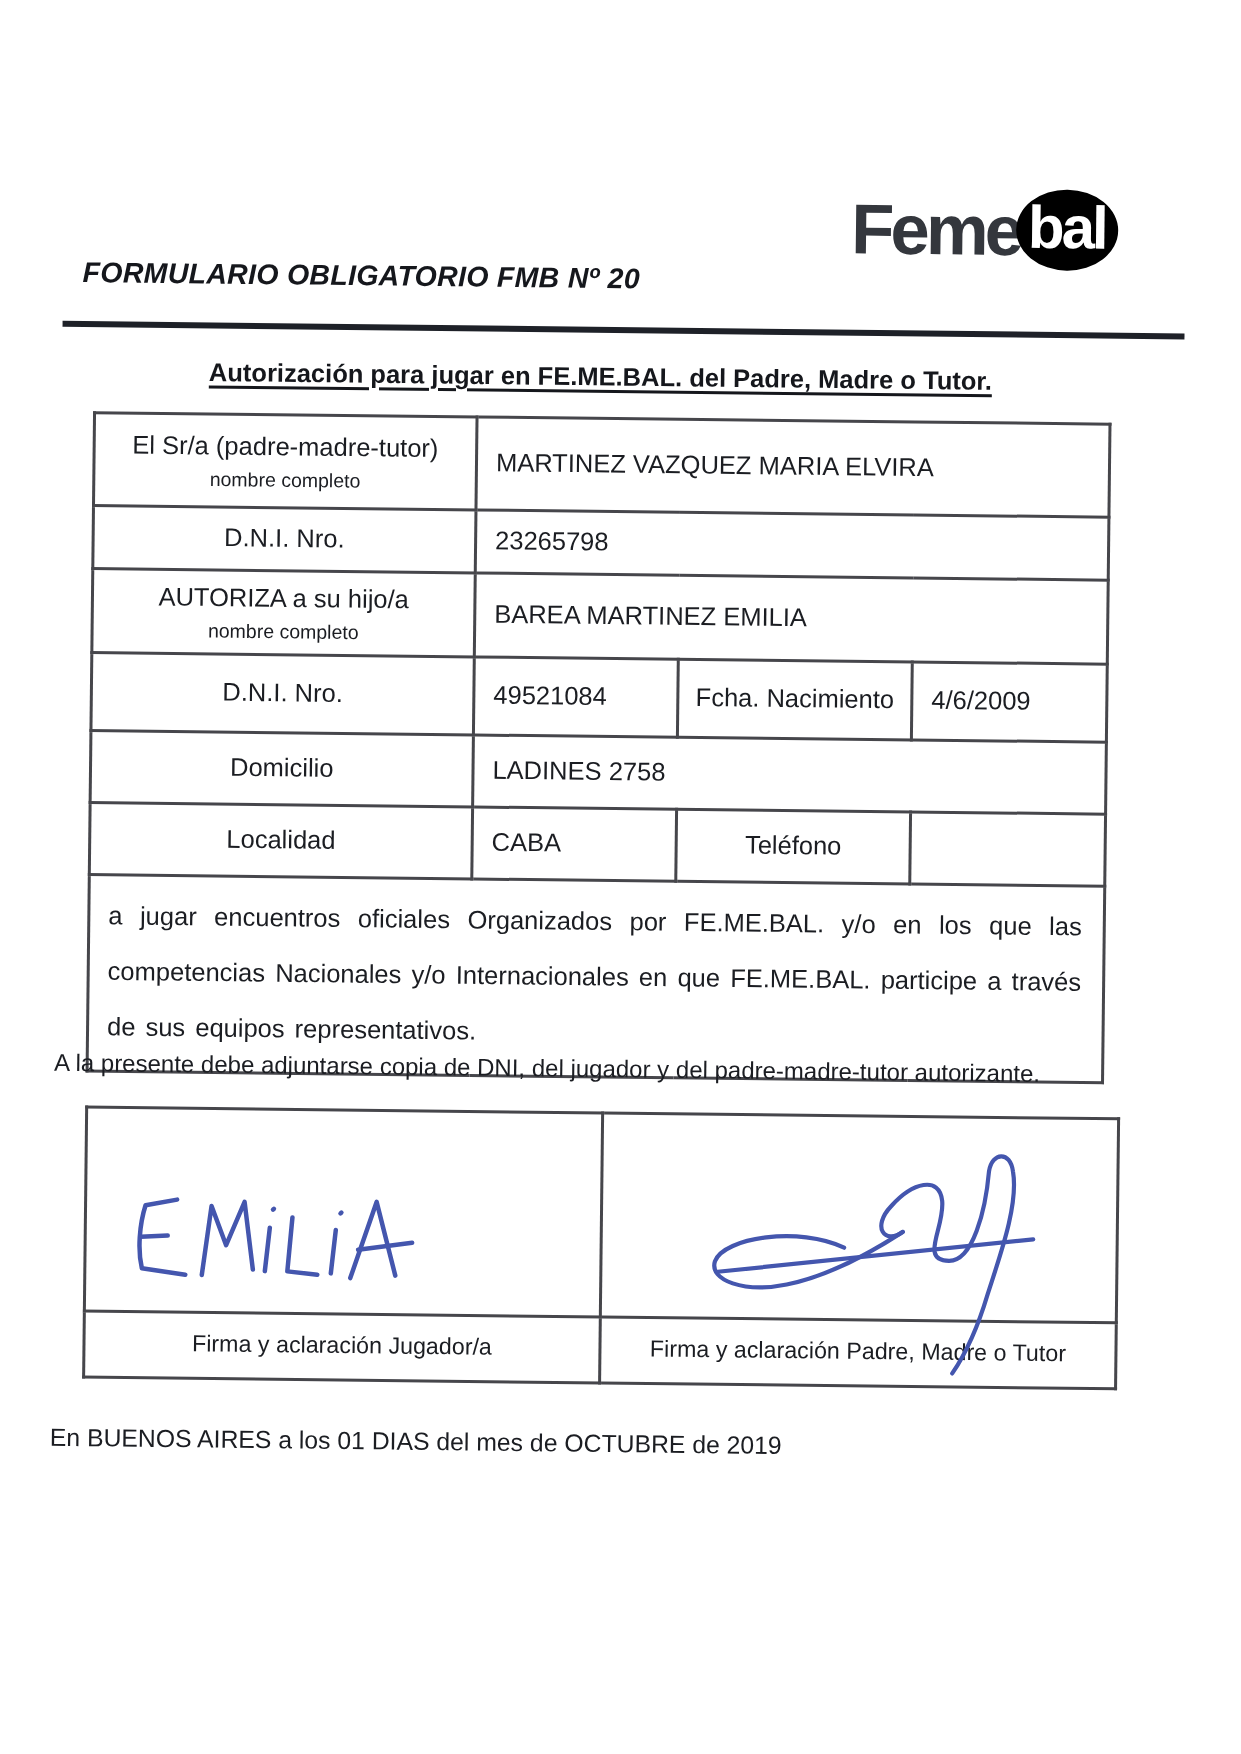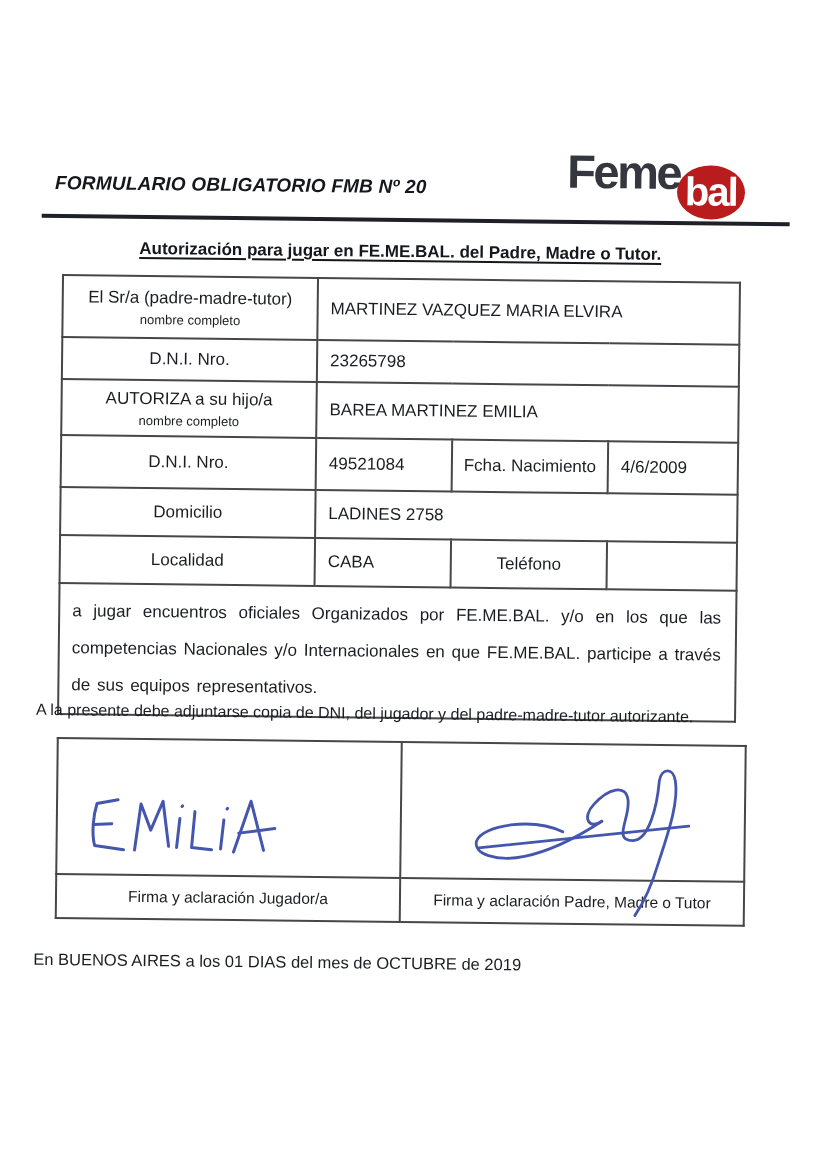--- a/index.html
+++ b/index.html
@@ -20,22 +20,22 @@
   .logo{
     position:absolute;left:567px;top:119px;
     display:flex;align-items:center;
   }
   .logo-feme{
     font-size:47px;font-weight:700;color:#34373d;
     letter-spacing:-2.5px;line-height:1;
   }
   .logo-ball{
     width:68px;height:54px;margin-left:-3px;
-    background:#b91c1c;border-radius:50%;
-    display:flex;align-items:center;justify-content:center;margin-top:39px;
+    background:#000000;border-radius:50%;
+    display:flex;align-items:center;justify-content:center;
   }
   .logo-ball span{
     font-size:40px;font-weight:700;color:#ffffff;
     letter-spacing:-2px;line-height:1;padding-bottom:3px;
   }
   
   .form-title{
     position:absolute;left:55px;top:172px;
     font-size:19px;font-weight:700;font-style:italic;
     color:#15171c;letter-spacing:.2px;

